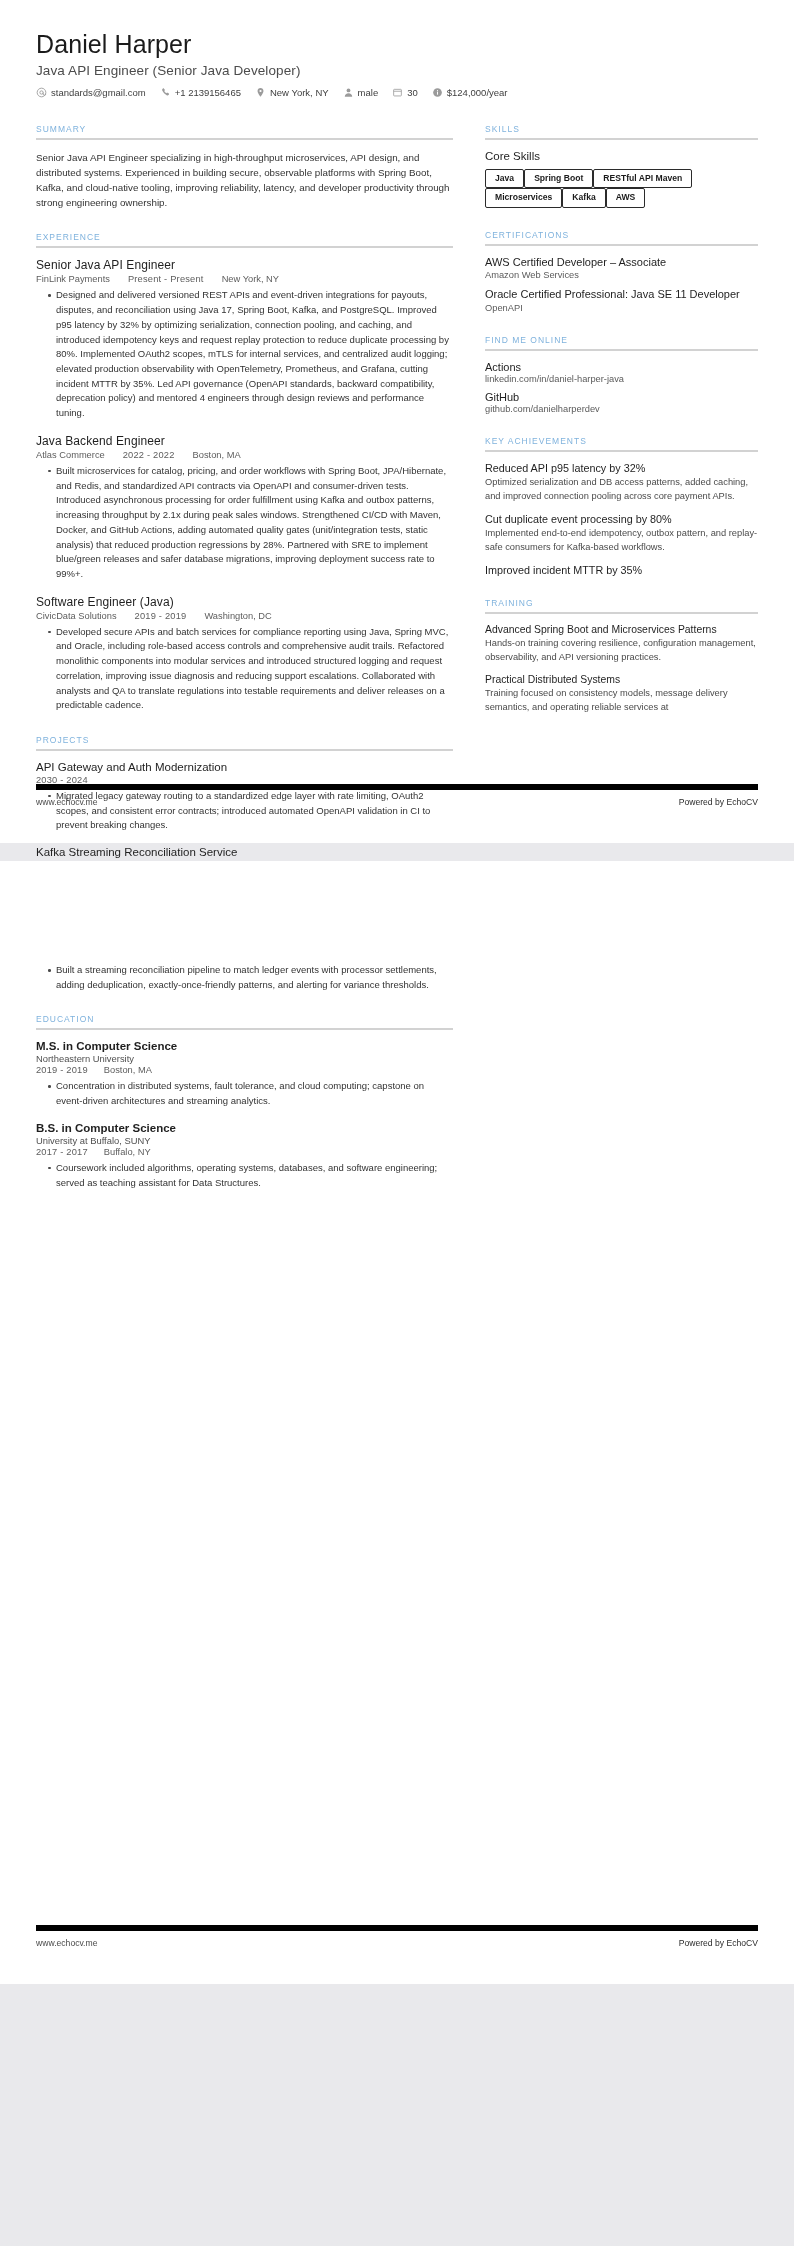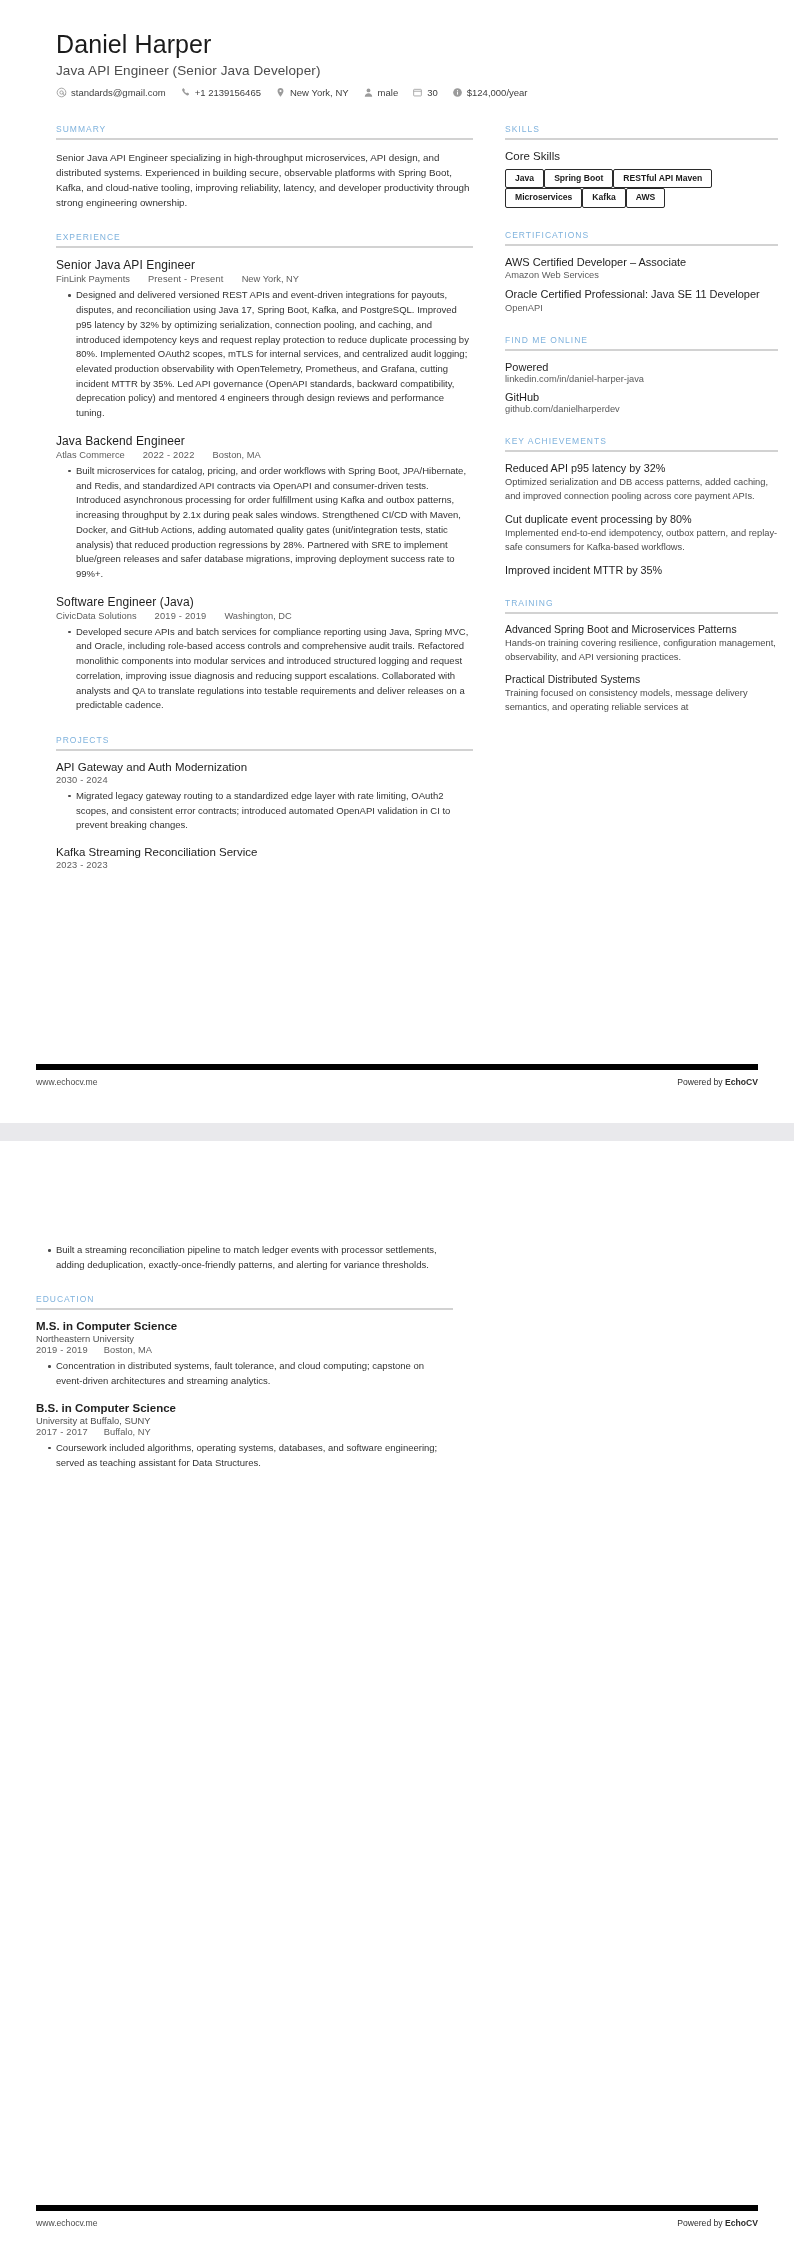--- a/index.html
+++ b/index.html
@@ -16,21 +16,21 @@
     margin: 0 auto;
     background: #e9e9ec;
     position: relative;
   }
   .page {
     width: 794px;
     background: #ffffff;
     position: relative;
     box-sizing: border-box;
   }
-  .page-1 { height: 1123px; padding: 30px 36px 0 56px; }
+  .page-1 { height: 843px; padding: 30px 36px 0 36px; }
   .page-2 { height: 1123px; padding: 30px 36px 0 36px; }
 
   
   .name {
     font-size: 25px;
     font-weight: 400;
     color: #1b1b1b;
     letter-spacing: .1px;
     line-height: 1.15;
     margin: 0 0 4px 0;
@@ -264,21 +264,21 @@
     border-top: 6px solid #000000;
   }
   .footer-left {
     font-size: 8.6px;
     color: #4a4a4a;
   }
   .footer-right {
     font-size: 8.6px;
     color: #2b2b2b;
   }
-  .footer-right b { font-weight: bold; }
+  .footer-right b { font-weight: normal; }
 
   .page-gap { height: 18px; }
   .cont-block { margin-top: 46px; }
 </style>
 </head>
 <body>
 
 <div class="canvas">
 
   <div class="page page-1">
@@ -450,21 +450,21 @@
           <div class="cert">
             <div class="cert-name">Oracle Certified Professional: Java SE 11 Developer</div>
             <div class="cert-issuer">OpenAPI</div>
           </div>
         </div>
 
         <div class="section">
           <div class="section-title">FIND ME ONLINE</div>
           <div class="rule"></div>
           <div class="link-item">
-            <div class="link-name">Powered</div>
+            <div class="link-name">Actions</div>
             <div class="link-url">linkedin.com/in/daniel-harper-java</div>
           </div>
           <div class="link-item">
             <div class="link-name">GitHub</div>
             <div class="link-url">github.com/danielharperdev</div>
           </div>
         </div>
 
         <div class="section">
           <div class="section-title">KEY ACHIEVEMENTS</div>

